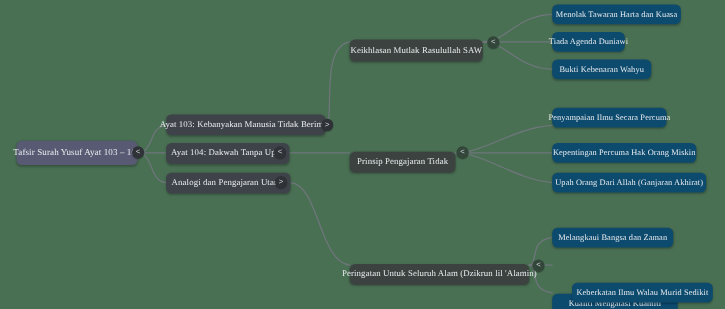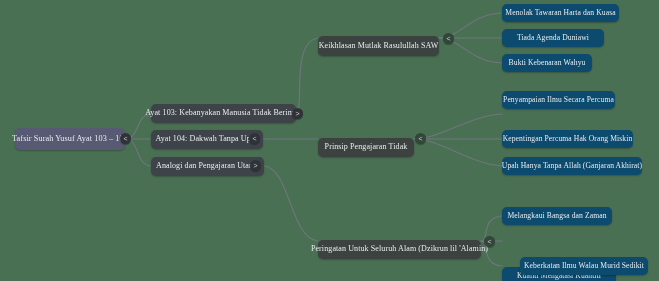--- a/index.html
+++ b/index.html
@@ -136,35 +136,35 @@
   <div class="toggle green" style="left:415px; top:133px;">&lt;</div>
 
   <div class="node mid" style="left:318px; top:232px; width:163px; height:19px;">
     <span>Peringatan Untuk Seluruh Alam (Dzikrun lil 'Alamin)</span>
   </div>
   <div class="toggle green" style="left:484px; top:236px;">&lt;</div>
 
   <div class="node leaf" style="left:502px; top:4px; width:117px; height:18px;">
     <span>Menolak Tawaran Harta dan Kuasa</span>
   </div>
-  <div class="node leaf" style="left:502px; top:29px; width:102px; height:18px;">
+  <div class="node leaf" style="left:502px; top:29px; width:66px; height:18px;">
     <span>Tiada Agenda Duniawi</span>
   </div>
   <div class="node leaf" style="left:502px; top:54px; width:90px; height:18px;">
     <span>Bukti Kebenaran Wahyu</span>
   </div>
 
-  <div class="node leaf" style="left:502px; top:91px; width:113px; height:18px;">
+  <div class="node leaf" style="left:502px; top:98px; width:104px; height:18px;">
     <span>Penyampaian Ilmu Secara Percuma</span>
   </div>
   <div class="node leaf" style="left:502px; top:130px; width:131px; height:18px;">
     <span>Kepentingan Percuma Hak Orang Miskin</span>
   </div>
   <div class="node leaf" style="left:502px; top:157px; width:140px; height:18px;">
-    <span>Upah Hanya Tanpa Allah (Ganjaran Akhirat)</span>
+    <span>Upah Orang Dari Allah (Ganjaran Akhirat)</span>
   </div>
 
   <div class="node leaf" style="left:502px; top:207px; width:110px; height:18px;">
     <span>Melangkaui Bangsa dan Zaman</span>
   </div>
   <div class="node leaf" style="left:502px; top:232px; width:114px; height:18px;margin-top:35px;">
     <span>Kualiti Mengatasi Kuantiti</span>
   </div>
   <div class="node leaf" style="left:520px; top:257px; width:128px; height:18px;text-align:center;">
     <span>Keberkatan Ilmu Walau Murid Sedikit</span>

